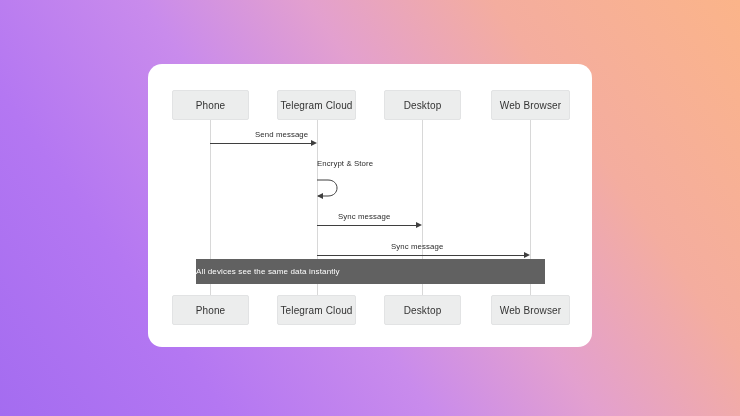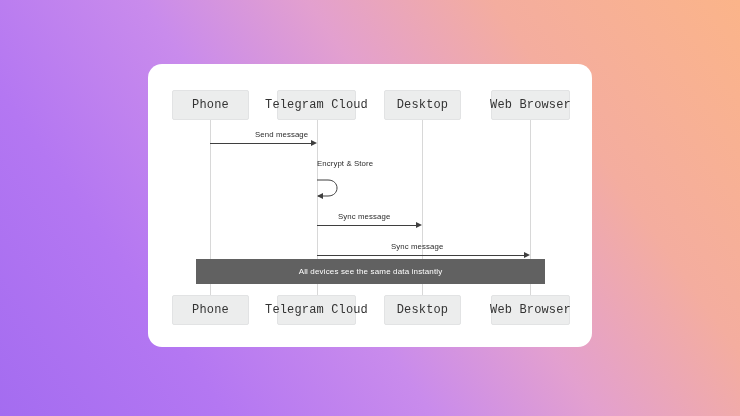--- a/index.html
+++ b/index.html
@@ -50,24 +50,23 @@
   .actor-box {
     position: absolute;
     box-sizing: border-box;
     background: #eceded;
     border: 1px solid #e2e3e4;
     border-radius: 2px;
     display: flex;
     align-items: center;
     justify-content: center;
     color: #333333;
-    font-size: 12px;
+    font-size: 10px;
     letter-spacing: 0.15px;
     white-space: nowrap;
-    font-family: Liberation Mono, monospace;
   }
 
   
   .lifeline {
     position: absolute;
     width: 1px;
     background: #d8d8d8;
   }
 
   
@@ -101,21 +100,21 @@
   #self-loop {
     position: absolute;
   }
 
   
   #note-bar {
     position: absolute;
     background: #616161;
     display: flex;
     align-items: center;
-    justify-content: center;
+    justify-content: flex-start;
   }
   #note-bar .note-text {
     color: #ffffff;
     font-size: 8px;
     letter-spacing: 0.15px;
     white-space: nowrap;
   }
 </style>
 </head>
 <body>

